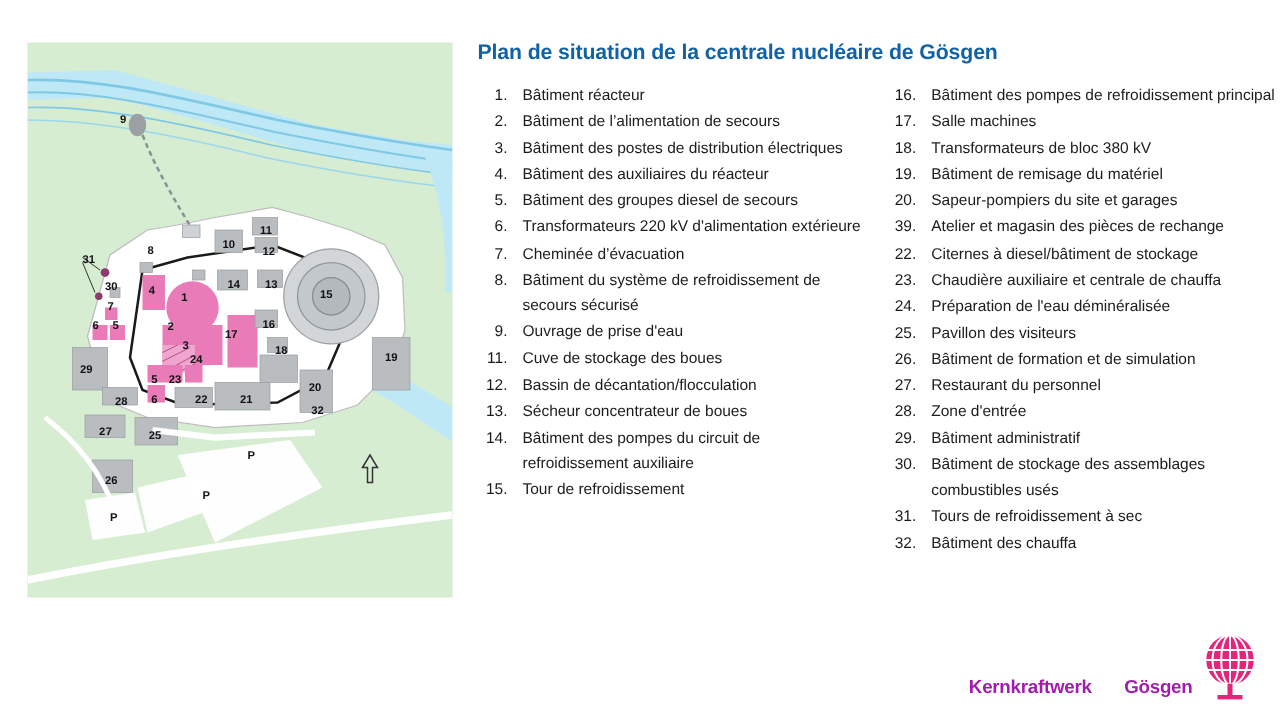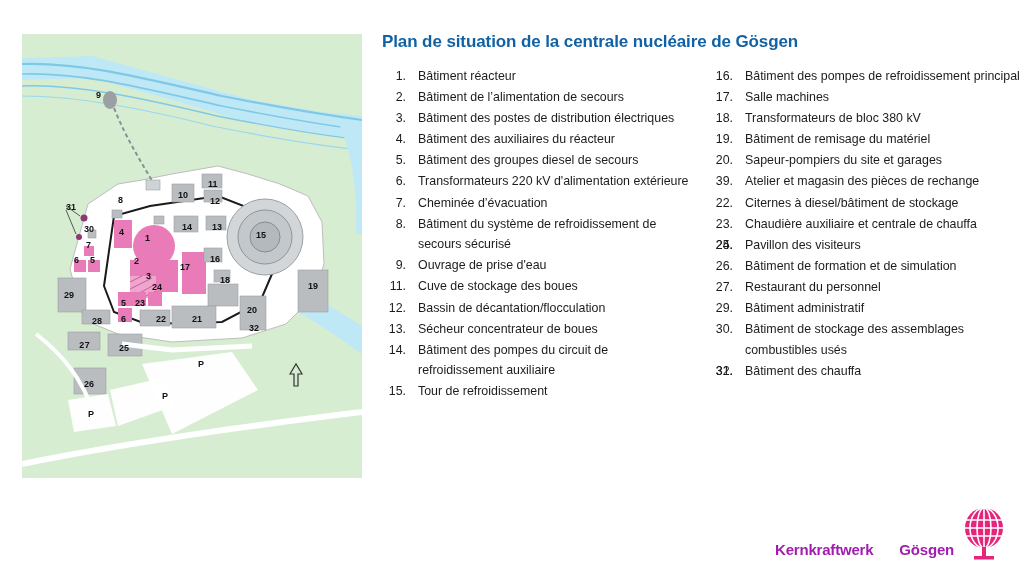--- a/index.html
+++ b/index.html
@@ -241,27 +241,28 @@
     <div class="col">
       <ol class="legend">
         <li><span class="num">16.</span><span>Bâtiment des pompes de refroidissement principal</span></li>
         <li><span class="num">17.</span><span>Salle machines</span></li>
         <li><span class="num">18.</span><span>Transformateurs de bloc 380 kV</span></li>
         <li><span class="num">19.</span><span>Bâtiment de remisage du matériel</span></li>
         <li><span class="num">20.</span><span>Sapeur-pompiers du site et garages</span></li>
         <li><span class="num">39.</span><span>Atelier et magasin des pièces de rechange</span></li>
         <li><span class="num">22.</span><span>Citernes à diesel/bâtiment de stockage</span></li>
         <li><span class="num">23.</span><span>Chaudière auxiliaire et centrale de chauffa</span></li>
-        <li><span class="num">24.</span></li>
+        <li><span class="num">24.</span><span>Préparation de l'eau déminéralisée</span></li>
         <li><span class="num">25.</span><span>Pavillon des visiteurs</span></li>
         <li><span class="num">26.</span><span>Bâtiment de formation et de simulation</span></li>
         <li><span class="num">27.</span><span>Restaurant du personnel</span></li>
+        <li><span class="num">28.</span><span>Zone d'entrée</span></li>
         <li><span class="num">29.</span><span>Bâtiment administratif</span></li>
         <li><span class="num">30.</span><span>Bâtiment de stockage des assemblages combustibles usés</span></li>
-        <li><span class="num">31.</span></li>
+        <li><span class="num">31.</span><span>Tours de refroidissement à sec</span></li>
         <li><span class="num">32.</span><span>Bâtiment des chauffa</span></li>
       </ol>
     </div>
   </div>
 </div>
 
 <div id="logo">
   <div id="logo-text">
     <span>Kernkraftwerk</span>
     <span>Gösgen</span>

